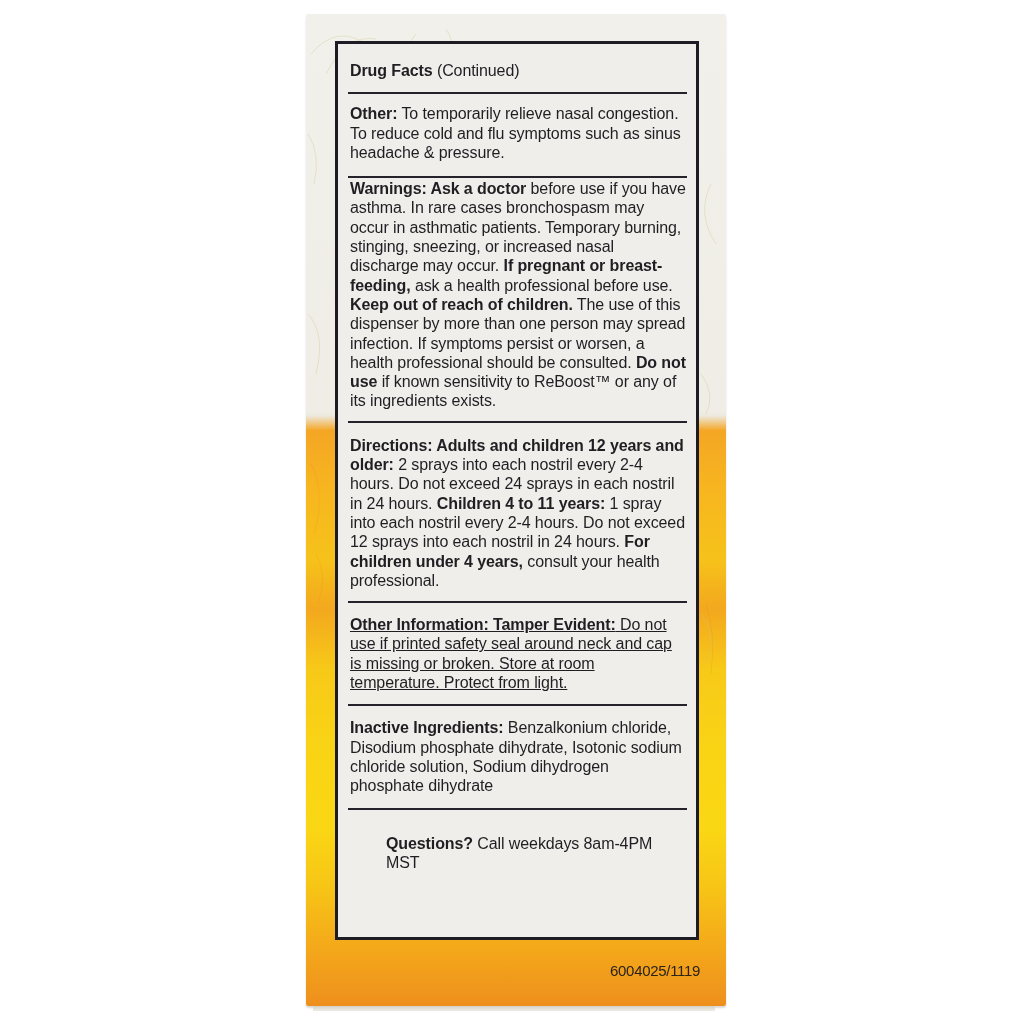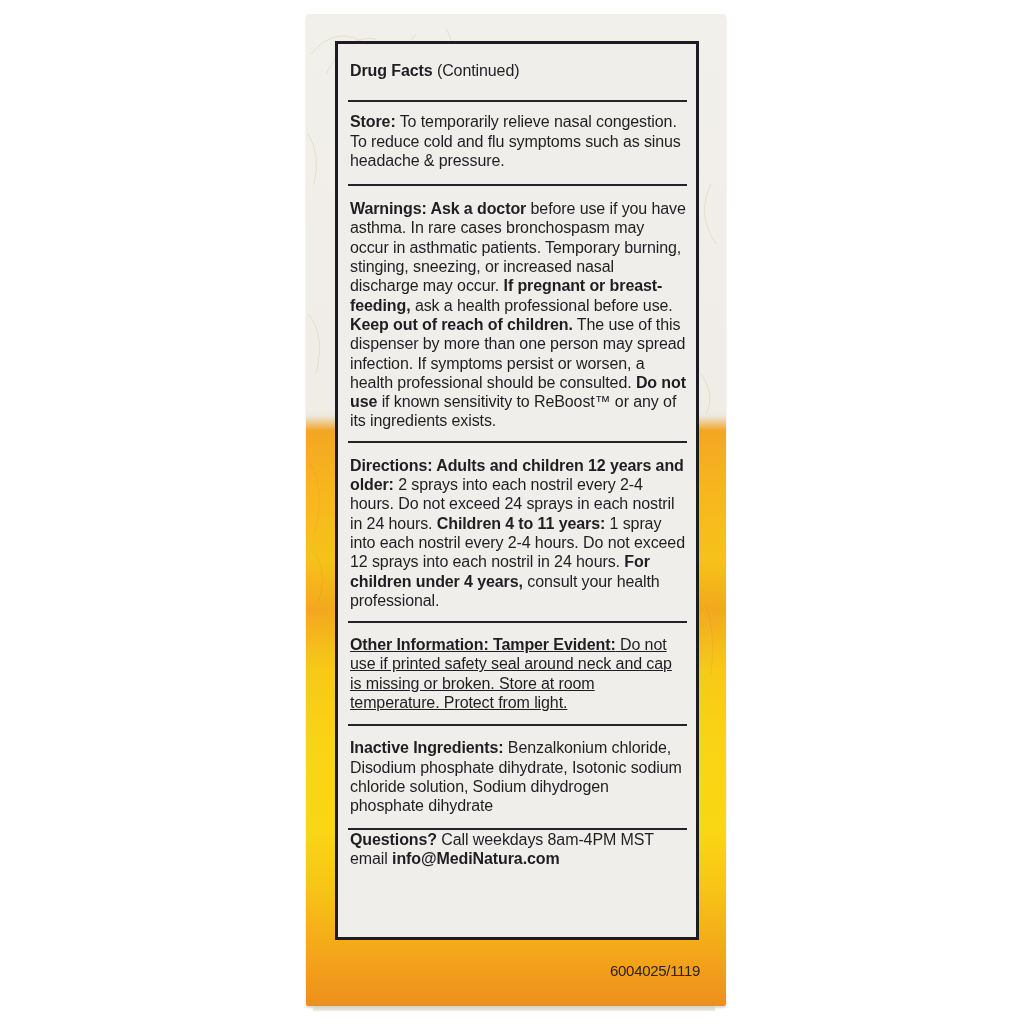--- a/index.html
+++ b/index.html
@@ -74,27 +74,27 @@
     .section p {
       margin: 0;
       letter-spacing: -0.1px;
     }
     .rule {
       height: 2px;
       background: #24232b;
       margin: 0 9px 0 10px;
     }
     b { font-weight: bold; }
-    .sec-title { padding-top: 17px; padding-bottom: 20px; }
+    .sec-title { padding-top: 17px; padding-bottom: 12px; }
     .sec-uses { padding-top: 10px; padding-bottom: 14px; }
-    .sec-warnings { padding-top: 13px; padding-bottom: 10px; }
+    .sec-warnings { padding-top: 1px; padding-bottom: 10px; }
     .sec-directions { padding-top: 13px; padding-bottom: 11px; border-radius: 15px; }
     .sec-other { padding-top: 12px; padding-bottom: 12px; text-decoration: underline; }
     .sec-inactive { padding-top: 12px; padding-bottom: 12px; }
-    .sec-questions { padding-top: 0; }
+    .sec-questions { padding-top: 24px; margin-left: 36px; }
     .lot-code {
       position: absolute;
       left: 610px;
       top: 962px;
       font-family: "Liberation Sans", sans-serif;
       font-size: 15px;
       color: #2a2418;
       letter-spacing: -0.3px;
     }
   </style>
@@ -123,21 +123,21 @@
   </div>
   <div class="carton-bottom-edge"></div>
 
   <div class="facts-panel">
     <div class="section sec-title">
       <p><b>Drug Facts</b><span> (Continued)</span></p>
     </div>
     <div class="rule"></div>
 
     <div class="section sec-uses">
-      <p><b>Store:</b><span> To temporarily relieve nasal congestion. To reduce cold and flu symptoms such as sinus headache &amp; pressure.</span></p>
+      <p><b>Other:</b><span> To temporarily relieve nasal congestion. To reduce cold and flu symptoms such as sinus headache &amp; pressure.</span></p>
     </div>
     <div class="rule"></div>
 
     <div class="section sec-warnings">
       <p><b>Warnings: Ask a doctor</b><span> before use if you have asthma. In rare cases bronchospasm may occur in asthmatic patients. Temporary burning, stinging, sneezing, or increased nasal discharge may occur. </span><b>If pregnant or breast-feeding,</b><span> ask a health professional before use. </span><b>Keep out of reach of children.</b><span> The use of this dispenser by more than one person may spread infection. If symptoms persist or worsen, a health professional should be consulted. </span><b>Do not use</b><span> if known sensitivity to ReBoost™ or any of its ingredients exists.</span></p>
     </div>
     <div class="rule"></div>
 
     <div class="section sec-directions">
       <p><b>Directions: Adults and children 12 years and older:</b><span> 2 sprays into each nostril every 2-4 hours. Do not exceed 24 sprays in each nostril in 24 hours. </span><b>Children 4 to 11 years:</b><span> 1 spray into each nostril every 2-4 hours. Do not exceed 12 sprays into each nostril in 24 hours. </span><b>For children under 4 years,</b><span> consult your health professional.</span></p>
@@ -149,18 +149,17 @@
     </div>
     <div class="rule"></div>
 
     <div class="section sec-inactive">
       <p><b>Inactive Ingredients:</b><span> Benzalkonium chloride, Disodium phosphate dihydrate, Isotonic sodium chloride solution, Sodium dihydrogen phosphate dihydrate</span></p>
     </div>
     <div class="rule"></div>
 
     <div class="section sec-questions">
       <p><b>Questions?</b><span> Call weekdays 8am-4PM MST</span></p>
-      <p><span>email </span><b>info@MediNatura.com</b></p>
     </div>
   </div>
 
   <div class="lot-code">6004025/1119</div>
 </div>
 
 </body></html>

